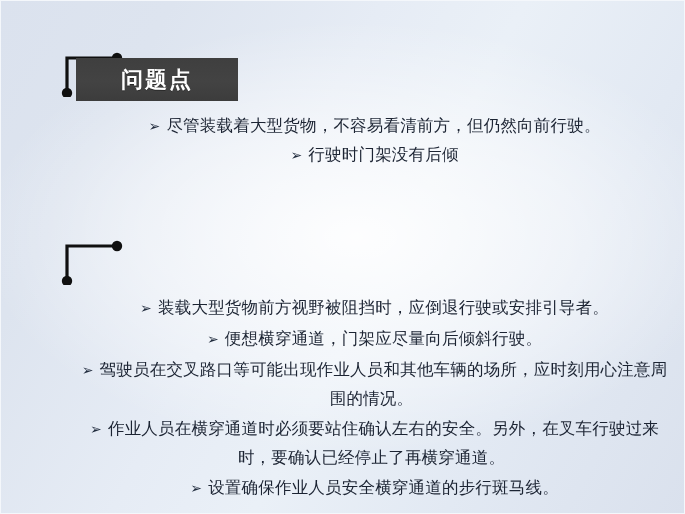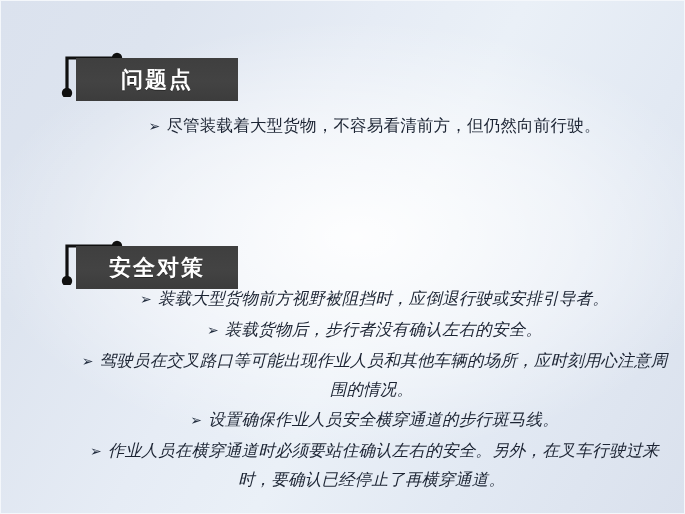--- a/index.html
+++ b/index.html
@@ -75,21 +75,21 @@
   
   .bullet-list {
     position: absolute;
     left: 55px;
     width: 605px;
     margin: 0;
     padding: 0;
     list-style: none;
   }
   #list-problems { top: 70px; }
-  #list-measures { top: 55px; font-style: italic; }
+  #list-measures { top: 64px; }
 
   .bullet-item {
     position: relative;
     display: block;
     color: #1c2433;
     font-size: 16.5px;
     line-height: 28px;
     letter-spacing: 0.2px;
     margin: 0 0 0 0;
     padding: 0;
@@ -127,49 +127,49 @@
 
       <div class="heading-box">
         <span class="heading-text">问题点</span>
       </div>
     </div>
 
     <ul class="bullet-list" id="list-problems">
       <li class="bullet-item">
         <span class="bullet-marker">➢</span><span class="bullet-text">尽管装载着大型货物，不容易看清前方，但仍然向前行驶。</span>
       </li>
+      <li class="bullet-item">
+        <span class="bullet-marker">➢</span><span class="bullet-text">行驶时门架没有后倾</span>
+      </li>
     </ul>
   </div>
 
   <div class="section" id="section-measures">
 
     <div class="heading-wrap">
       <svg class="bracket" viewBox="0 0 66 48" width="66" height="48">
         <polyline points="9,44 9,9 58,9" fill="none" stroke="#101010" stroke-width="3.2" stroke-linecap="square" stroke-linejoin="miter"></polyline>
         <circle cx="9" cy="44" r="5.2" fill="#101010"></circle>
         <circle cx="59" cy="9" r="5.2" fill="#101010"></circle>
       </svg>
 
-      <div class="heading-box">
-        <span class="heading-text">安全对策</span>
-      </div>
     </div>
 
     <ul class="bullet-list" id="list-measures">
       <li class="bullet-item">
         <span class="bullet-marker">➢</span><span class="bullet-text">装载大型货物前方视野被阻挡时，应倒退行驶或安排引导者。</span>
       </li>
       <li class="bullet-item">
-        <span class="bullet-marker">➢</span><span class="bullet-text">装载货物后，步行者没有确认左右的安全。</span>
+        <span class="bullet-marker">➢</span><span class="bullet-text">便想横穿通道，门架应尽量向后倾斜行驶。</span>
       </li>
       <li class="bullet-item">
         <span class="bullet-marker">➢</span><span class="bullet-text">驾驶员在交叉路口等可能出现作业人员和其他车辆的场所，应时刻用心注意周围的情况。</span>
       </li>
       <li class="bullet-item">
-        <span class="bullet-marker">➢</span><span class="bullet-text">设置确保作业人员安全横穿通道的步行斑马线。</span>
+        <span class="bullet-marker">➢</span><span class="bullet-text">作业人员在横穿通道时必须要站住确认左右的安全。另外，在叉车行驶过来时，要确认已经停止了再横穿通道。</span>
       </li>
       <li class="bullet-item">
-        <span class="bullet-marker">➢</span><span class="bullet-text">作业人员在横穿通道时必须要站住确认左右的安全。另外，在叉车行驶过来时，要确认已经停止了再横穿通道。</span>
+        <span class="bullet-marker">➢</span><span class="bullet-text">设置确保作业人员安全横穿通道的步行斑马线。</span>
       </li>
     </ul>
   </div>
 
 </div>
 
 </body></html>

